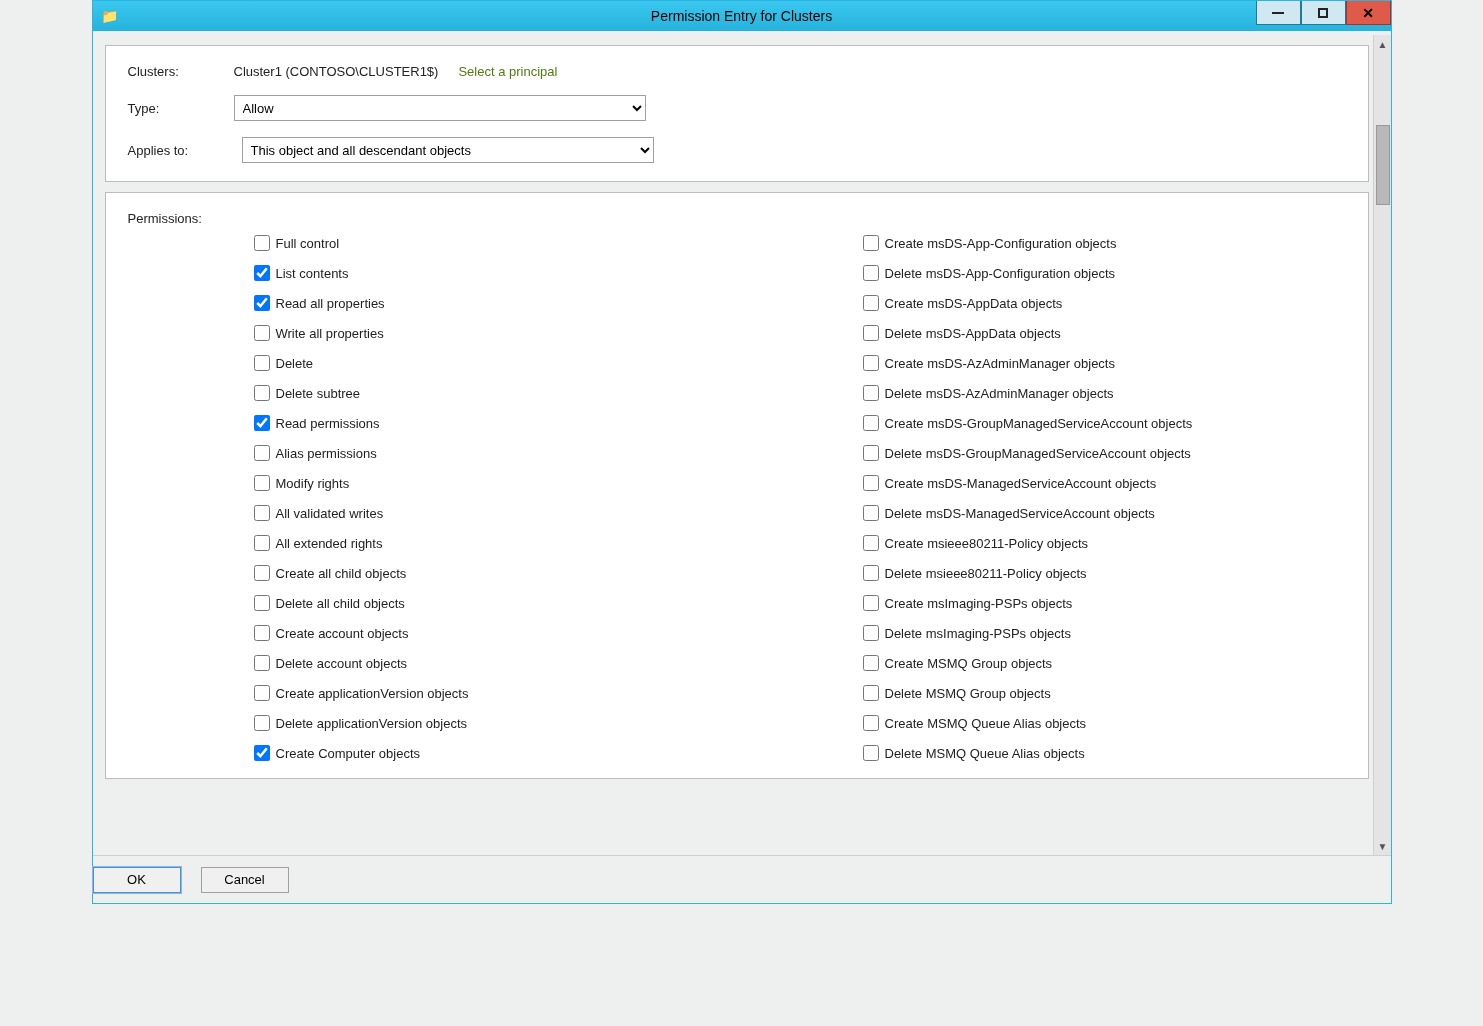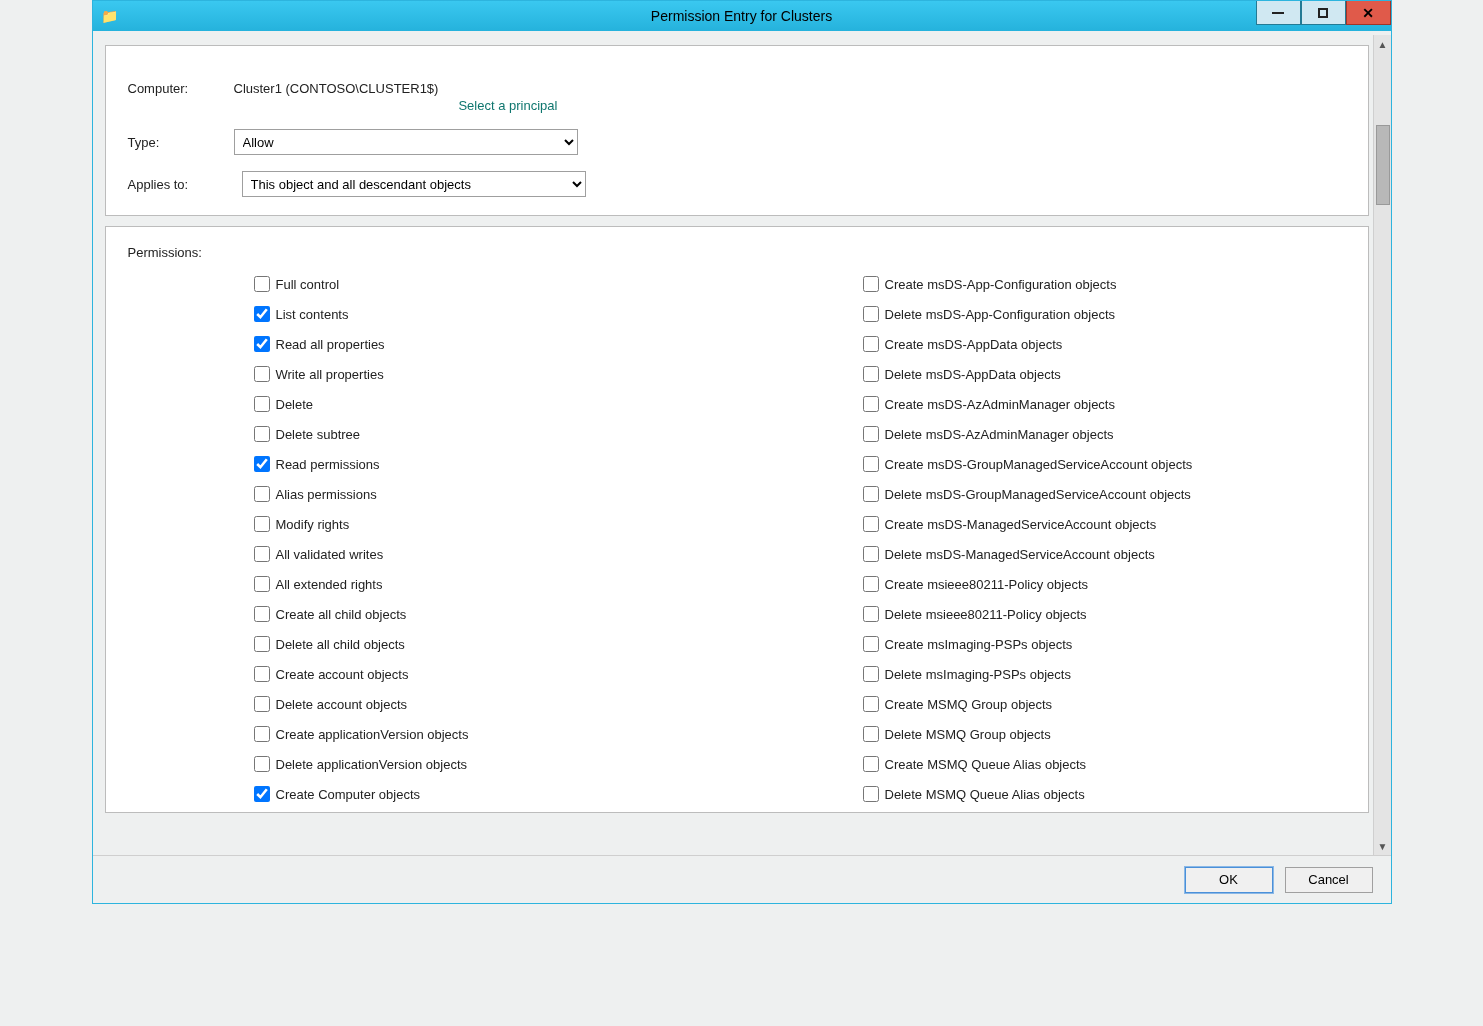--- a/index.html
+++ b/index.html
@@ -77,23 +77,23 @@
 }
 .row {
   display: flex;
   align-items: center;
   margin-bottom: 16px;
 }
 .row .label {
   width: 106px;
 }
 .row .value-text { margin-right: 20px;}
-.link { color: #0f766e; cursor: pointer; margin-top: 34px;}
+.link { color: #4d7c0f; cursor: pointer;}
 select.combo {
-  width: 344px;
+  width: 412px;
   height: 26px;
   font-size: 13px;
   border: 1px solid #9f9f9f;
   background: #fff;
   padding: 0 4px;
 }
 .perms-panel {
   background: #fff;
   border: 1px solid #bcbcbc;
   padding: 18px 22px 10px 22px;
@@ -101,21 +101,21 @@
 .perms-title { margin-bottom: 2px;}
 .perms-cols {
   display: flex;
 }
 .perm-col {
   flex: 1;
   padding-left: 110px;
 }
 .perm-item {
   display: flex;
-  align-items: flex-end;
+  align-items: center;
   height: 30px;
   padding-left: 16px;
 }
 .perm-item input[type=checkbox] {
   width: 16px; height: 16px;
   margin-right: 6px;
 }
 .vscroll {
   width: 18px;
   background: #e4e4e4;
@@ -136,23 +136,23 @@
   top:90px; height:80px;
   background:#b8b8b8;
   border:1px solid #999;
 }
 .footer {
   height: 48px;
   border-top: 1px solid #cfcfcf;
   background: #eef0f0;
   display:flex;
   align-items:center;
-  justify-content:flex-end;
+  justify-content:flex-start;
   padding-right: 18px;
-  gap: 12px;
+  gap: 20px;
 }
 .btn {
   width: 88px; height: 26px;
   background: #f0f0f0;
   border: 1px solid #a0a0a0;
   font-size: 13px;
   cursor: pointer;
 }
 .btn.primary { border:1px solid #4a90d9; outline:1px solid #8ab8e6;}
 .folder-icon { font-size:14px; color:#e9c46a;}
@@ -178,21 +178,21 @@
           <span class="x">✕</span>
         </div>
     </div>
   </div>
 
   <div class="content-area">
     <div class="scroll-pane">
 
       <div class="panel">
         <div class="row">
-          <span class="label">Computer:</span>
+          <span class="label">Clusters:</span>
           <span class="value-text">Cluster1 (CONTOSO\CLUSTER1$)</span>
           <span class="link">Select a principal</span>
         </div>
         <div class="row">
           <span class="label">Type:</span>
           <select class="combo">
             <option>Allow</option>
           </select>
         </div>
         <div class="row" style="margin-bottom:0;gap:8px;">

